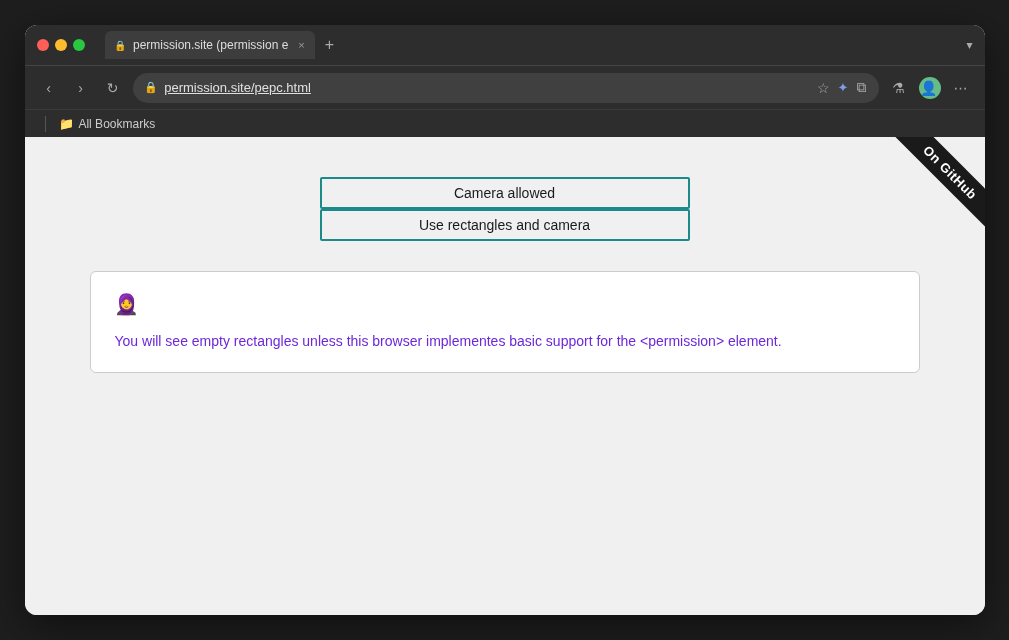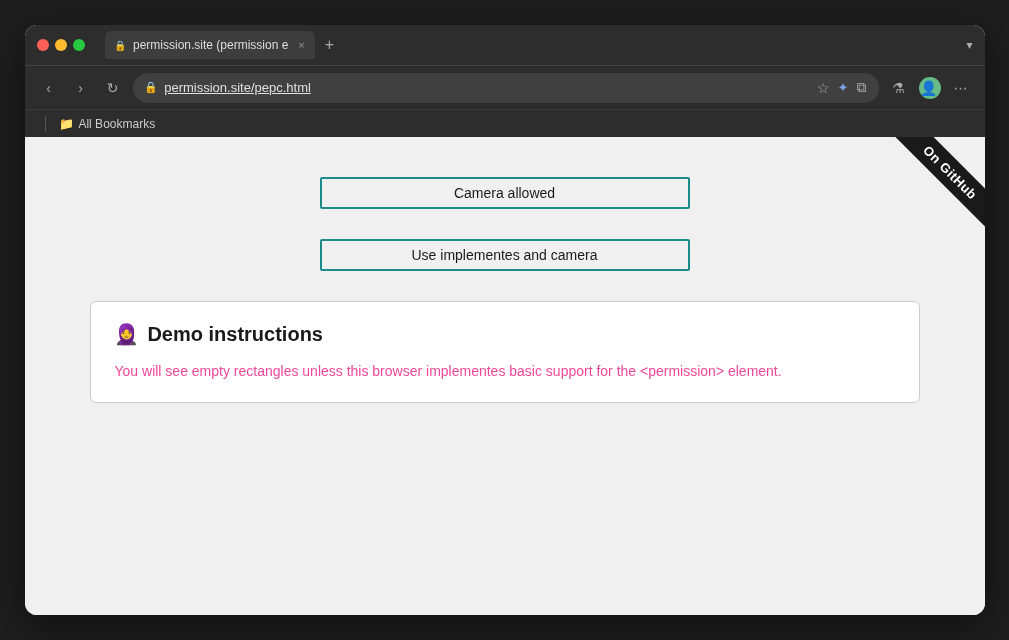--- a/index.html
+++ b/index.html
@@ -266,21 +266,21 @@
       transform: rotate(45deg);
       transform-origin: center;
       letter-spacing: 0.5px;
     }
 
     
     .permission-buttons {
       display: flex;
       flex-direction: column;
       align-items: center;
-      gap: 30px;
+      gap: 0;
       margin-bottom: 30px;
     }
 
     .permission-btn {
       border: 2px solid #1a8a8a;
       background: transparent;
       color: #1a1a1a;
       padding: 6px 0;
       width: 370px;
       text-align: center;
@@ -309,21 +309,21 @@
       align-items: center;
       gap: 8px;
     }
 
     .demo-emoji {
       font-size: 20px;
     }
 
     .demo-text {
       font-size: 14px;
-      color: #ec4899;
+      color: #6d28d9;
       line-height: 1.6;
     }
   </style>
 </head>
 <body>
 
 <div class="browser-window">
 
   <div class="title-bar">
     <div class="traffic-lights">
@@ -379,25 +379,24 @@
   </div>
 
   <div class="page-content">
 
     <div class="github-ribbon">
       <div class="github-ribbon-inner">On GitHub</div>
     </div>
 
     <div class="permission-buttons">
       <button class="permission-btn">Camera allowed</button>
-      <button class="permission-btn">Use implementes and camera</button>
+      <button class="permission-btn">Use rectangles and camera</button>
     </div>
 
     <div class="demo-box">
       <div class="demo-title">
         <span class="demo-emoji">🧕</span>
-        <span>Demo instructions</span>
       </div>
       <p class="demo-text">You will see empty rectangles unless this browser implementes basic support for the &lt;permission&gt; element.</p>
     </div>
 
   </div>
 </div>
 
 </body></html>

